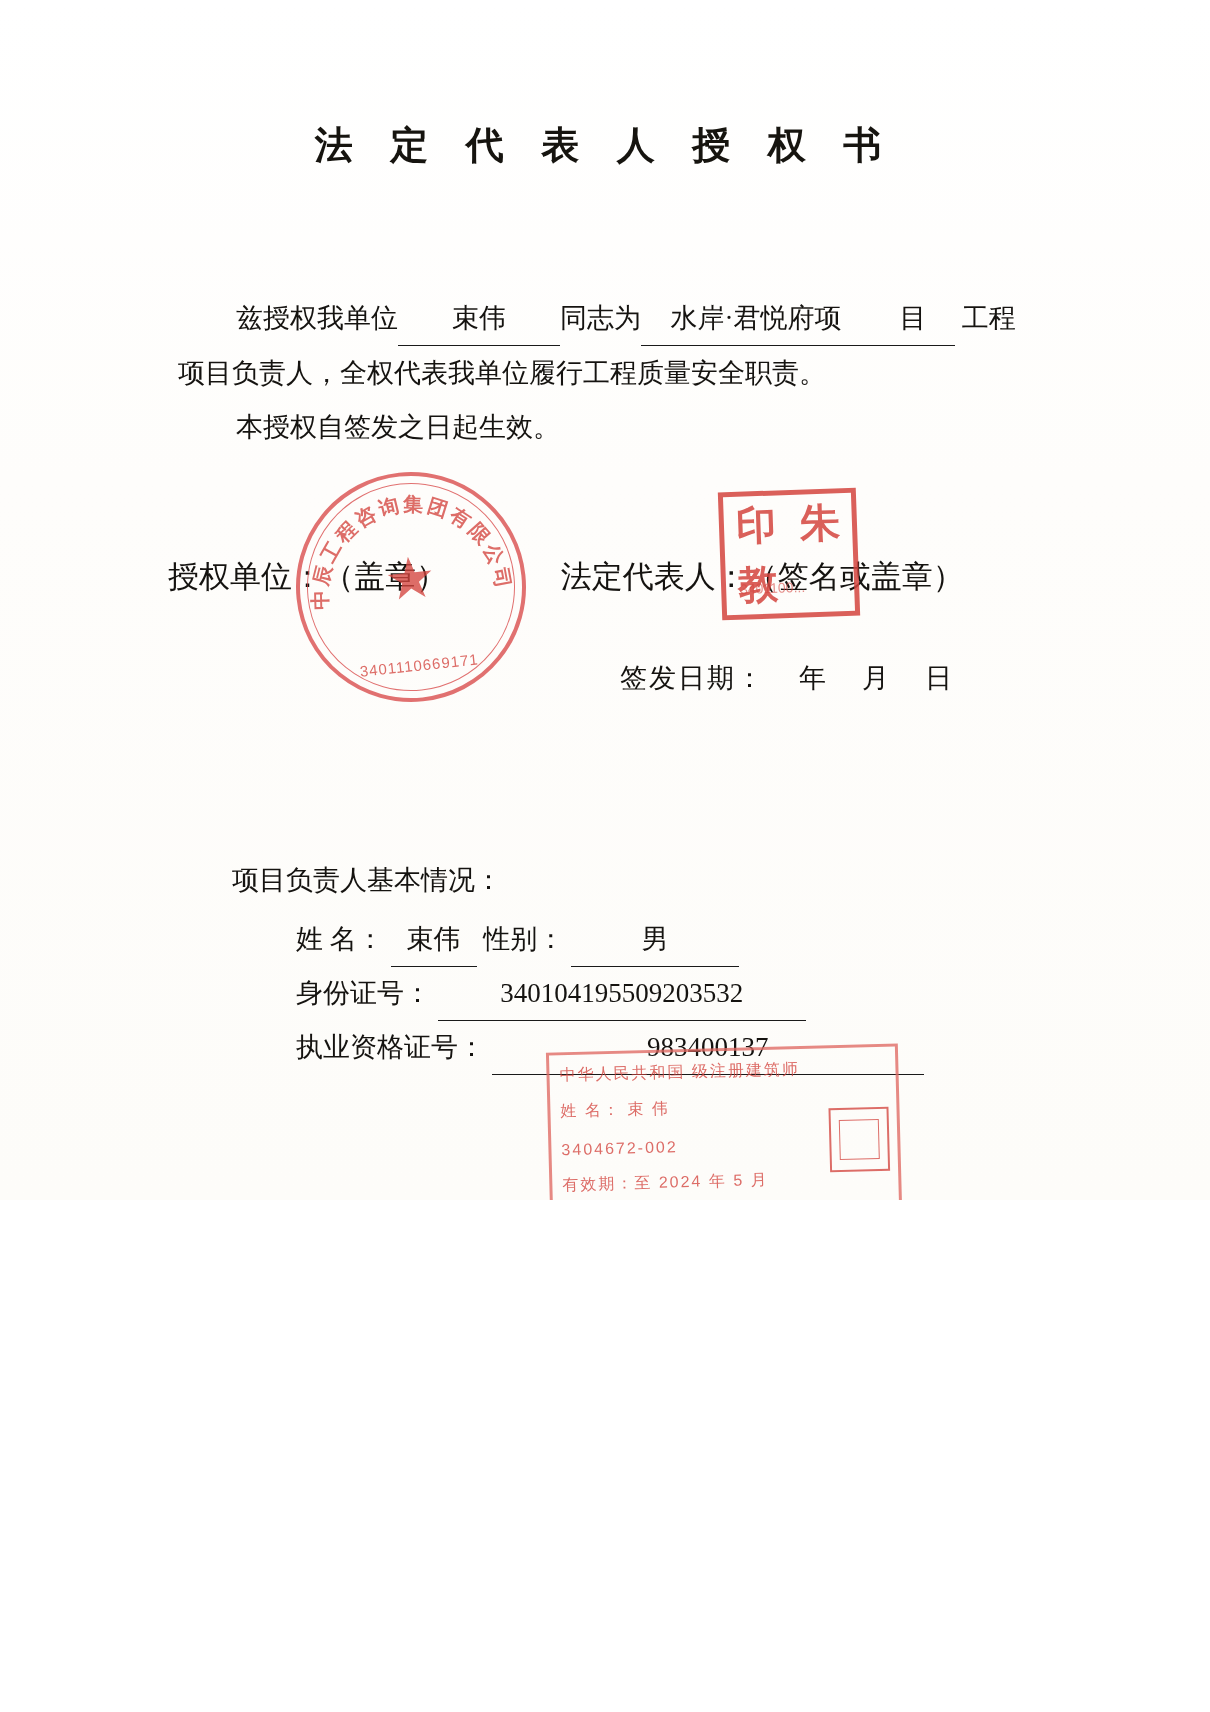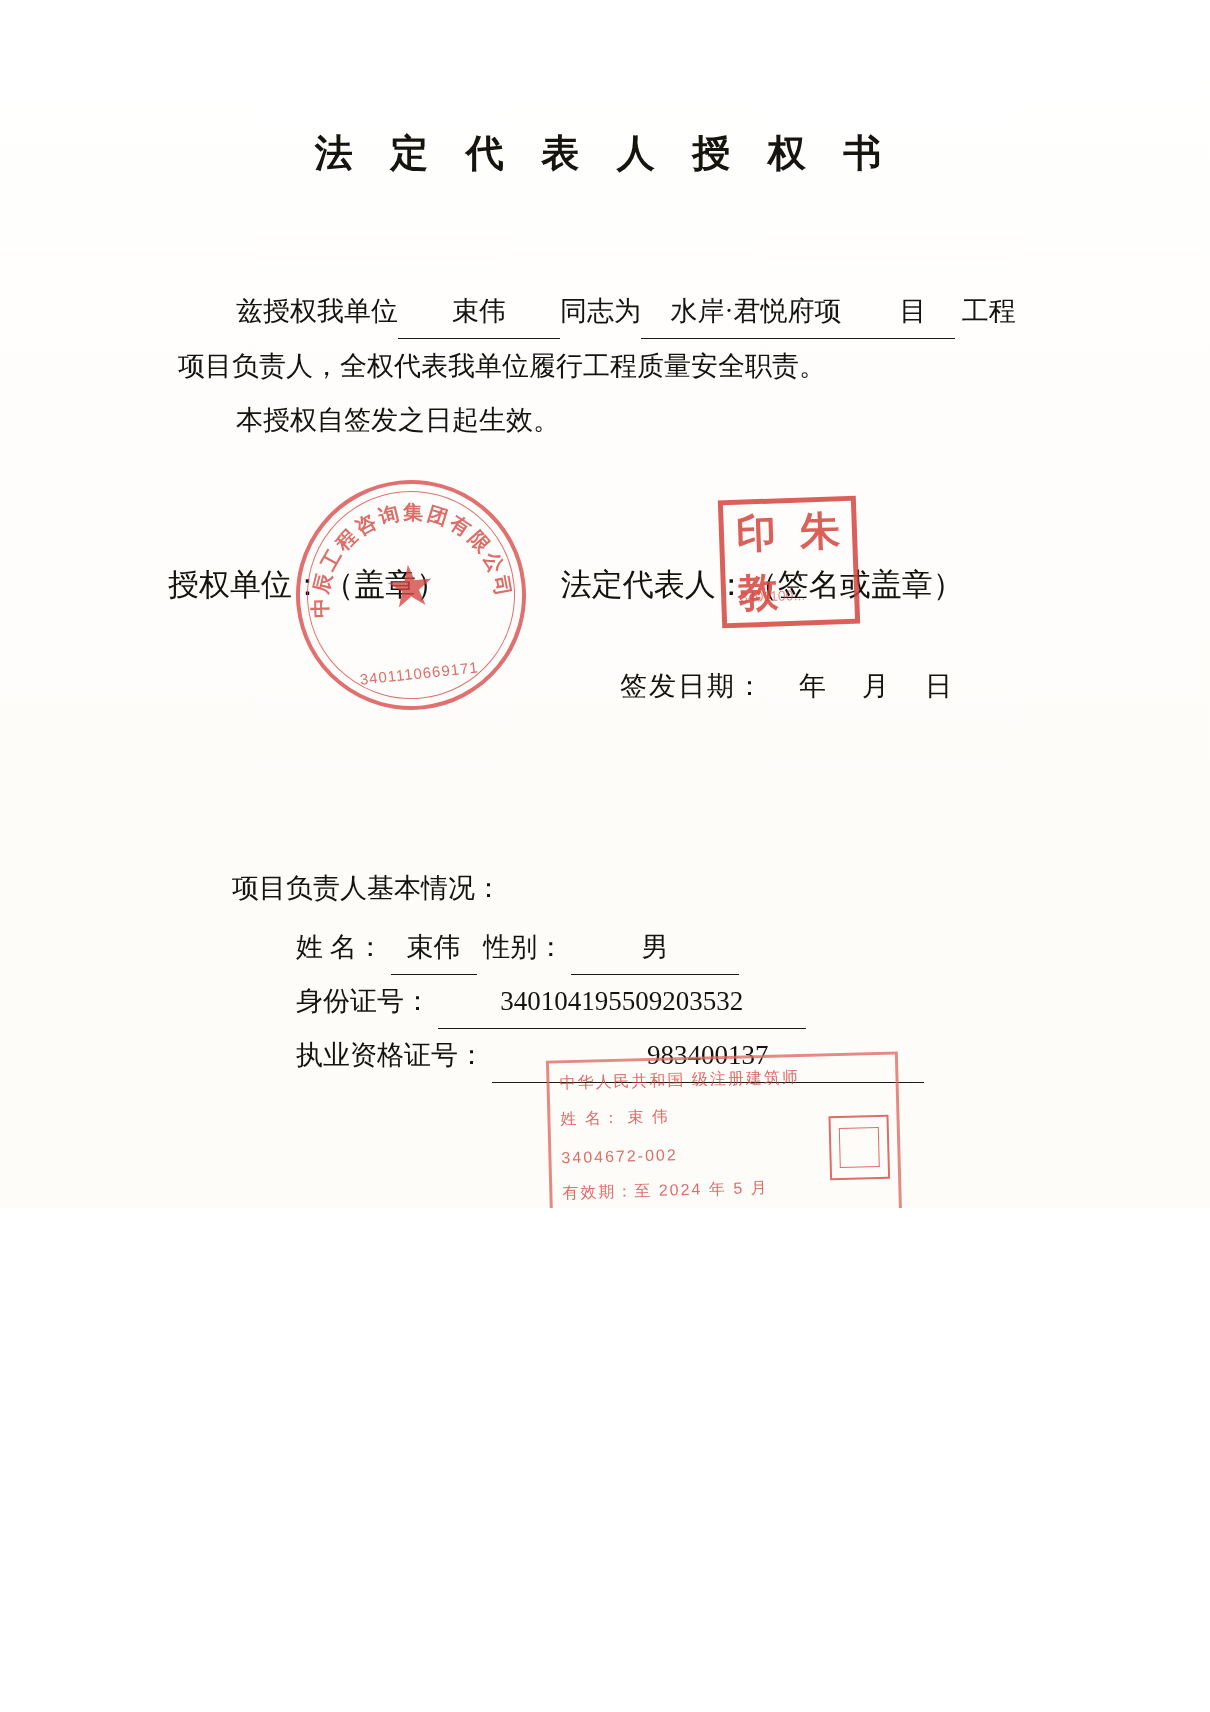--- a/index.html
+++ b/index.html
@@ -7,21 +7,21 @@
     padding: 0;
     background: #ffffff;
   }
   body {
     font-family: "Liberation Serif", "DejaVu Serif", serif;
   }
   .page {
     position: relative;
     width: 1210px;
     height: 1200px;
-    margin: 8px auto;
+    margin: 0 auto;
     background: #86efac;
     overflow: hidden;
   }
   
   .paper-tint {
     position: absolute;
     inset: 0;
     background:
       linear-gradient(180deg, #ffffff 0%, #fefdfb 40%, #fdfcf9 100%);
     pointer-events: none;
@@ -34,21 +34,21 @@
     text-align: center;
     font-size: 38px;
     font-weight: bold;
     letter-spacing: 14px;
     color: #16140f;
     font-family: "Liberation Serif", "DejaVu Serif", serif;
   }
   .body-block {
     position: absolute;
     left: 178px;
-    top: 276px;
+    top: 291px;
     width: 850px;
     font-size: 27px;
     line-height: 54px;
     color: #151310;
   }
   .para {
     text-indent: 58px;
   }
   .fill {
     display: inline-block;

